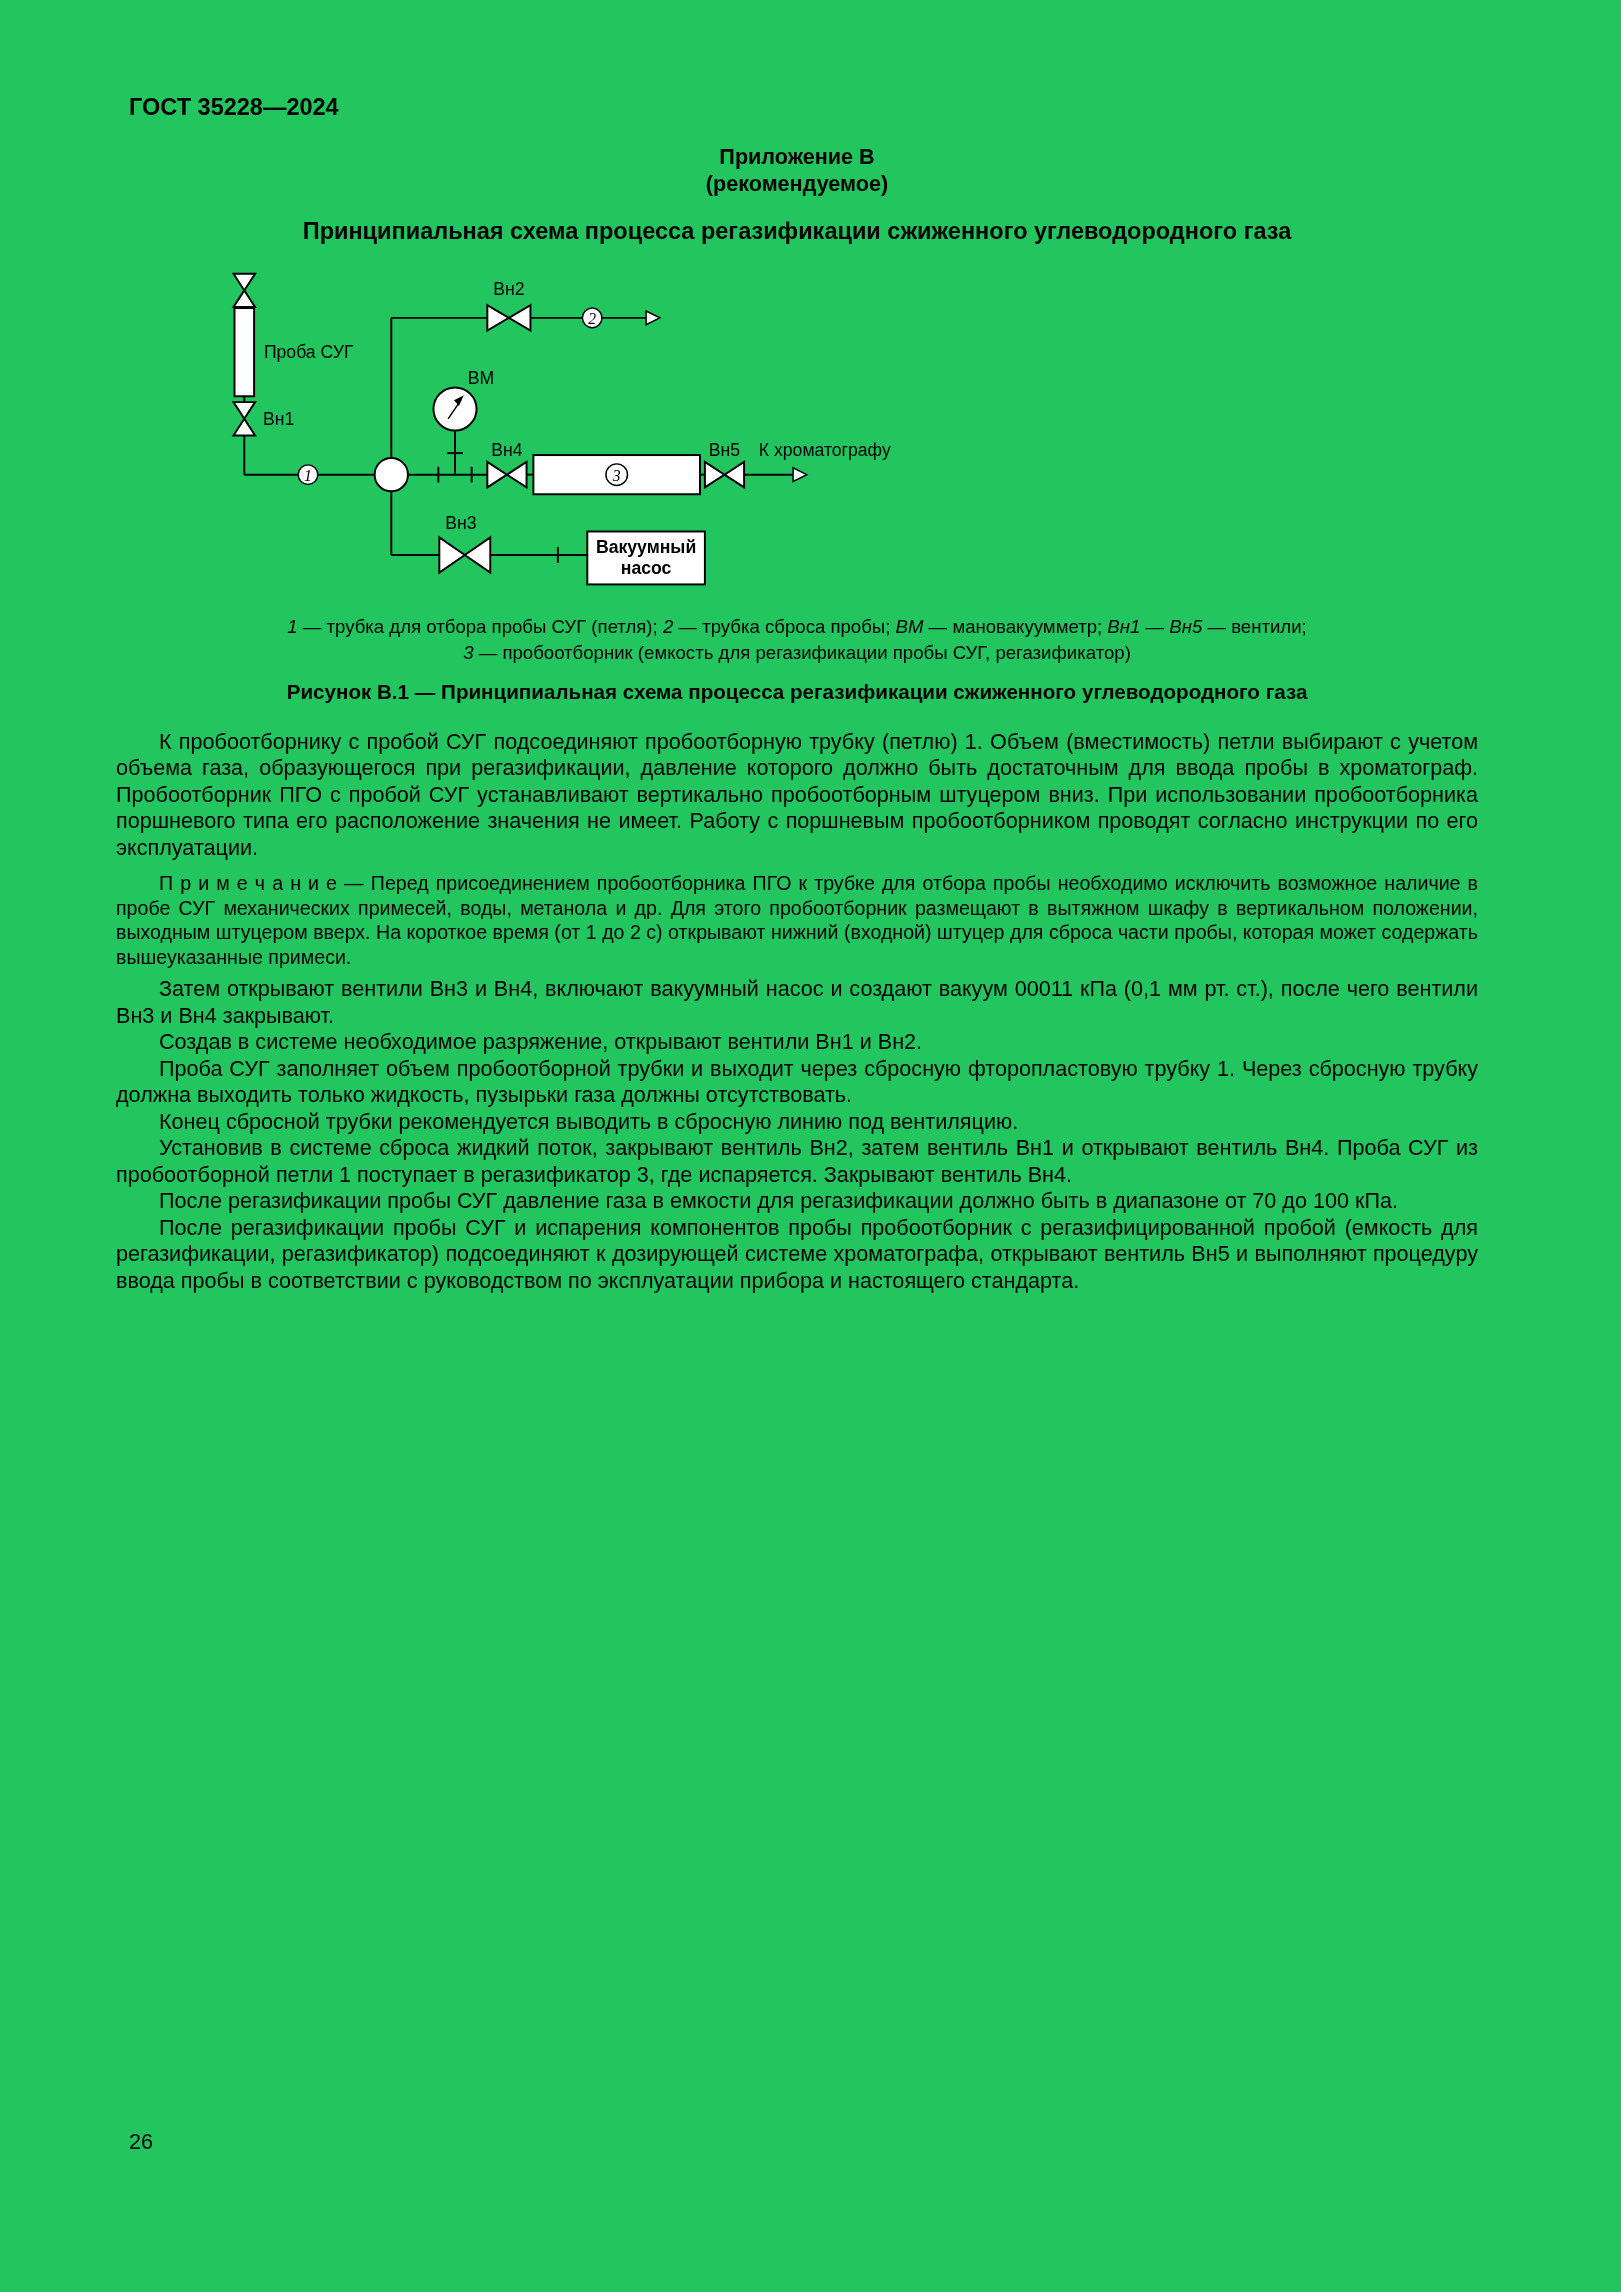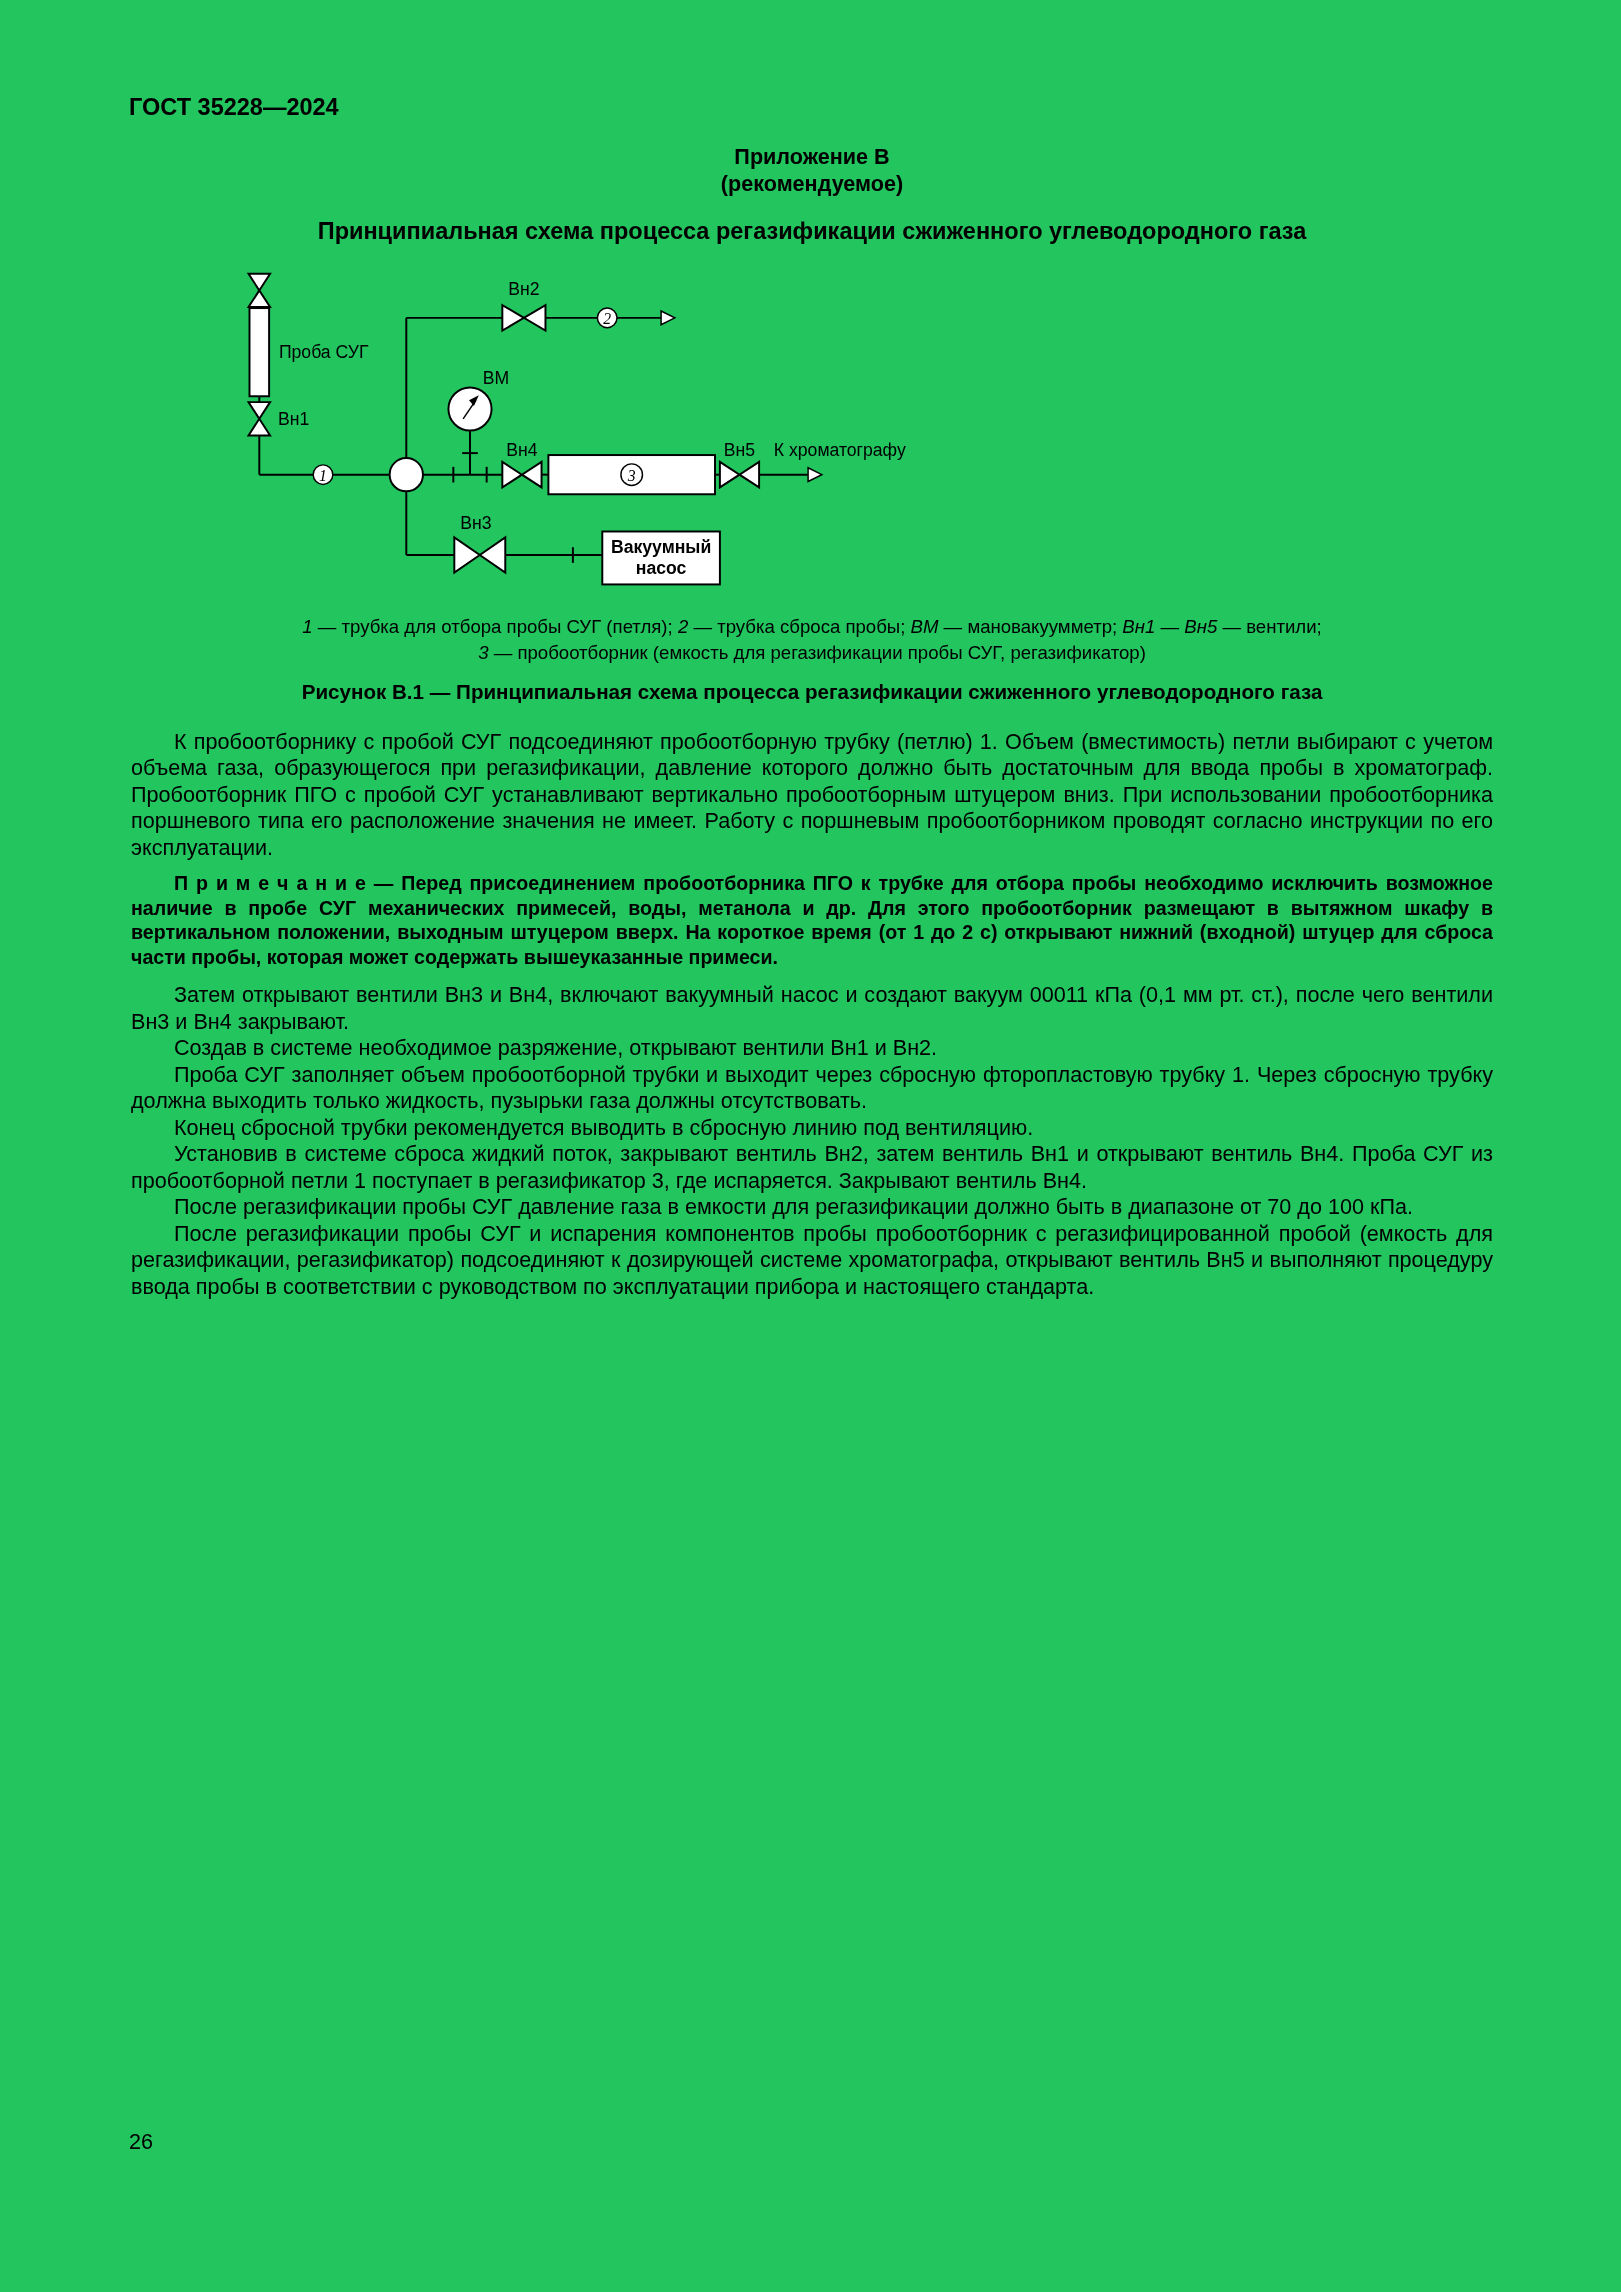--- a/index.html
+++ b/index.html
@@ -16,21 +16,21 @@
   }
   .doc-header {
     position: absolute;
     left: 129px;
     top: 94px;
     font-size: 23.5px;
     font-weight: bold;
   }
   .content {
     position: absolute;
-    left: 131px;
+    left: 116px;
     top: 143px;
     width: 1362px;
   }
   .appendix-title,
   .appendix-subtitle {
     text-align: center;
     font-size: 21.6px;
     font-weight: bold;
     line-height: 27.4px;
   }
@@ -79,22 +79,21 @@
     line-height: 26.5px;
   }
   .body-text p.para {
     text-align: justify;
     text-indent: 43px;
   }
   .body-text p.para.note {
     font-size: 19.6px;
     line-height: 24.5px;
     margin-top: 9.8px;
-    margin-bottom: 13px;
-    font-weight: bold;
+    margin-bottom: 7px;
   }
   .page-number {
     position: absolute;
     left: 129px;
     top: 2129px;
     font-size: 21.6px;
   }
 </style>
 </head>
 <body>

